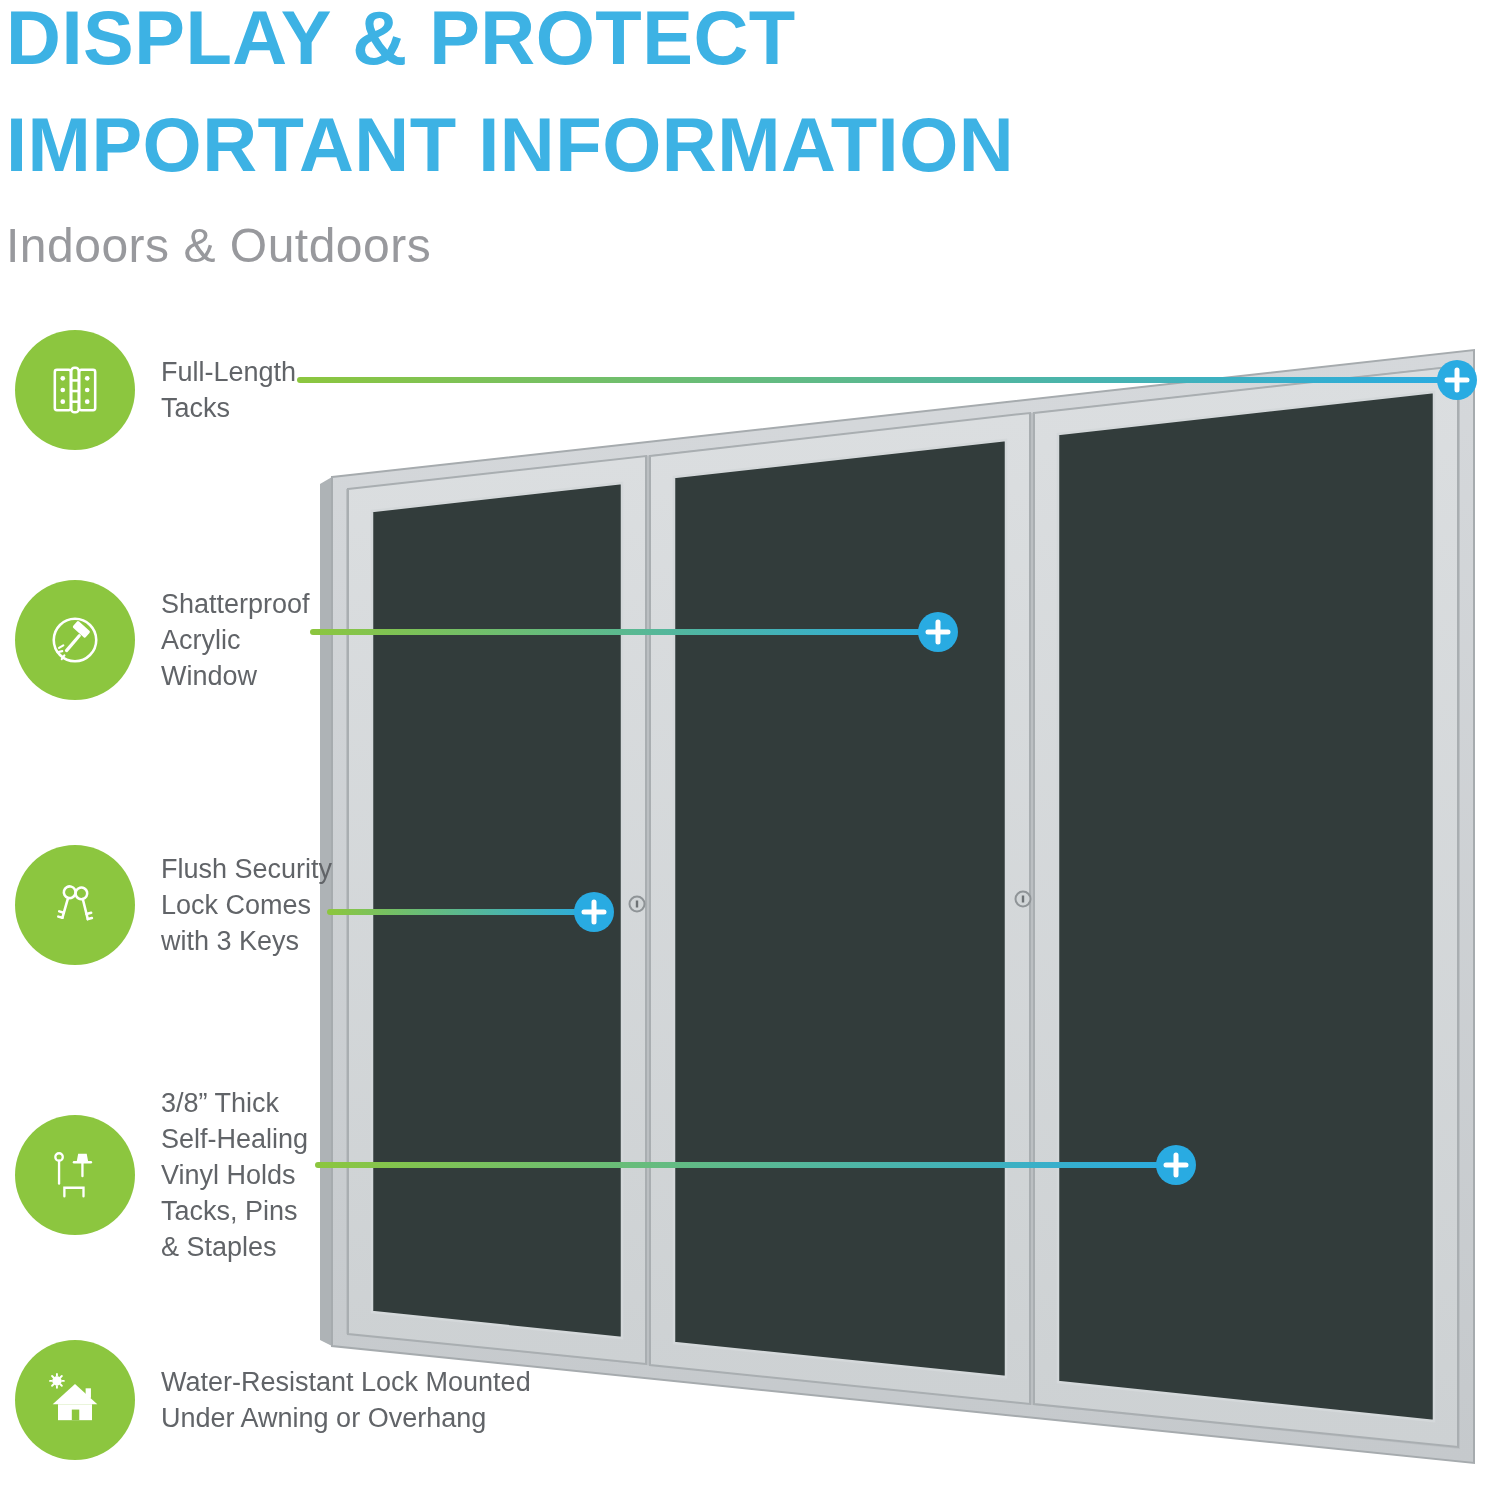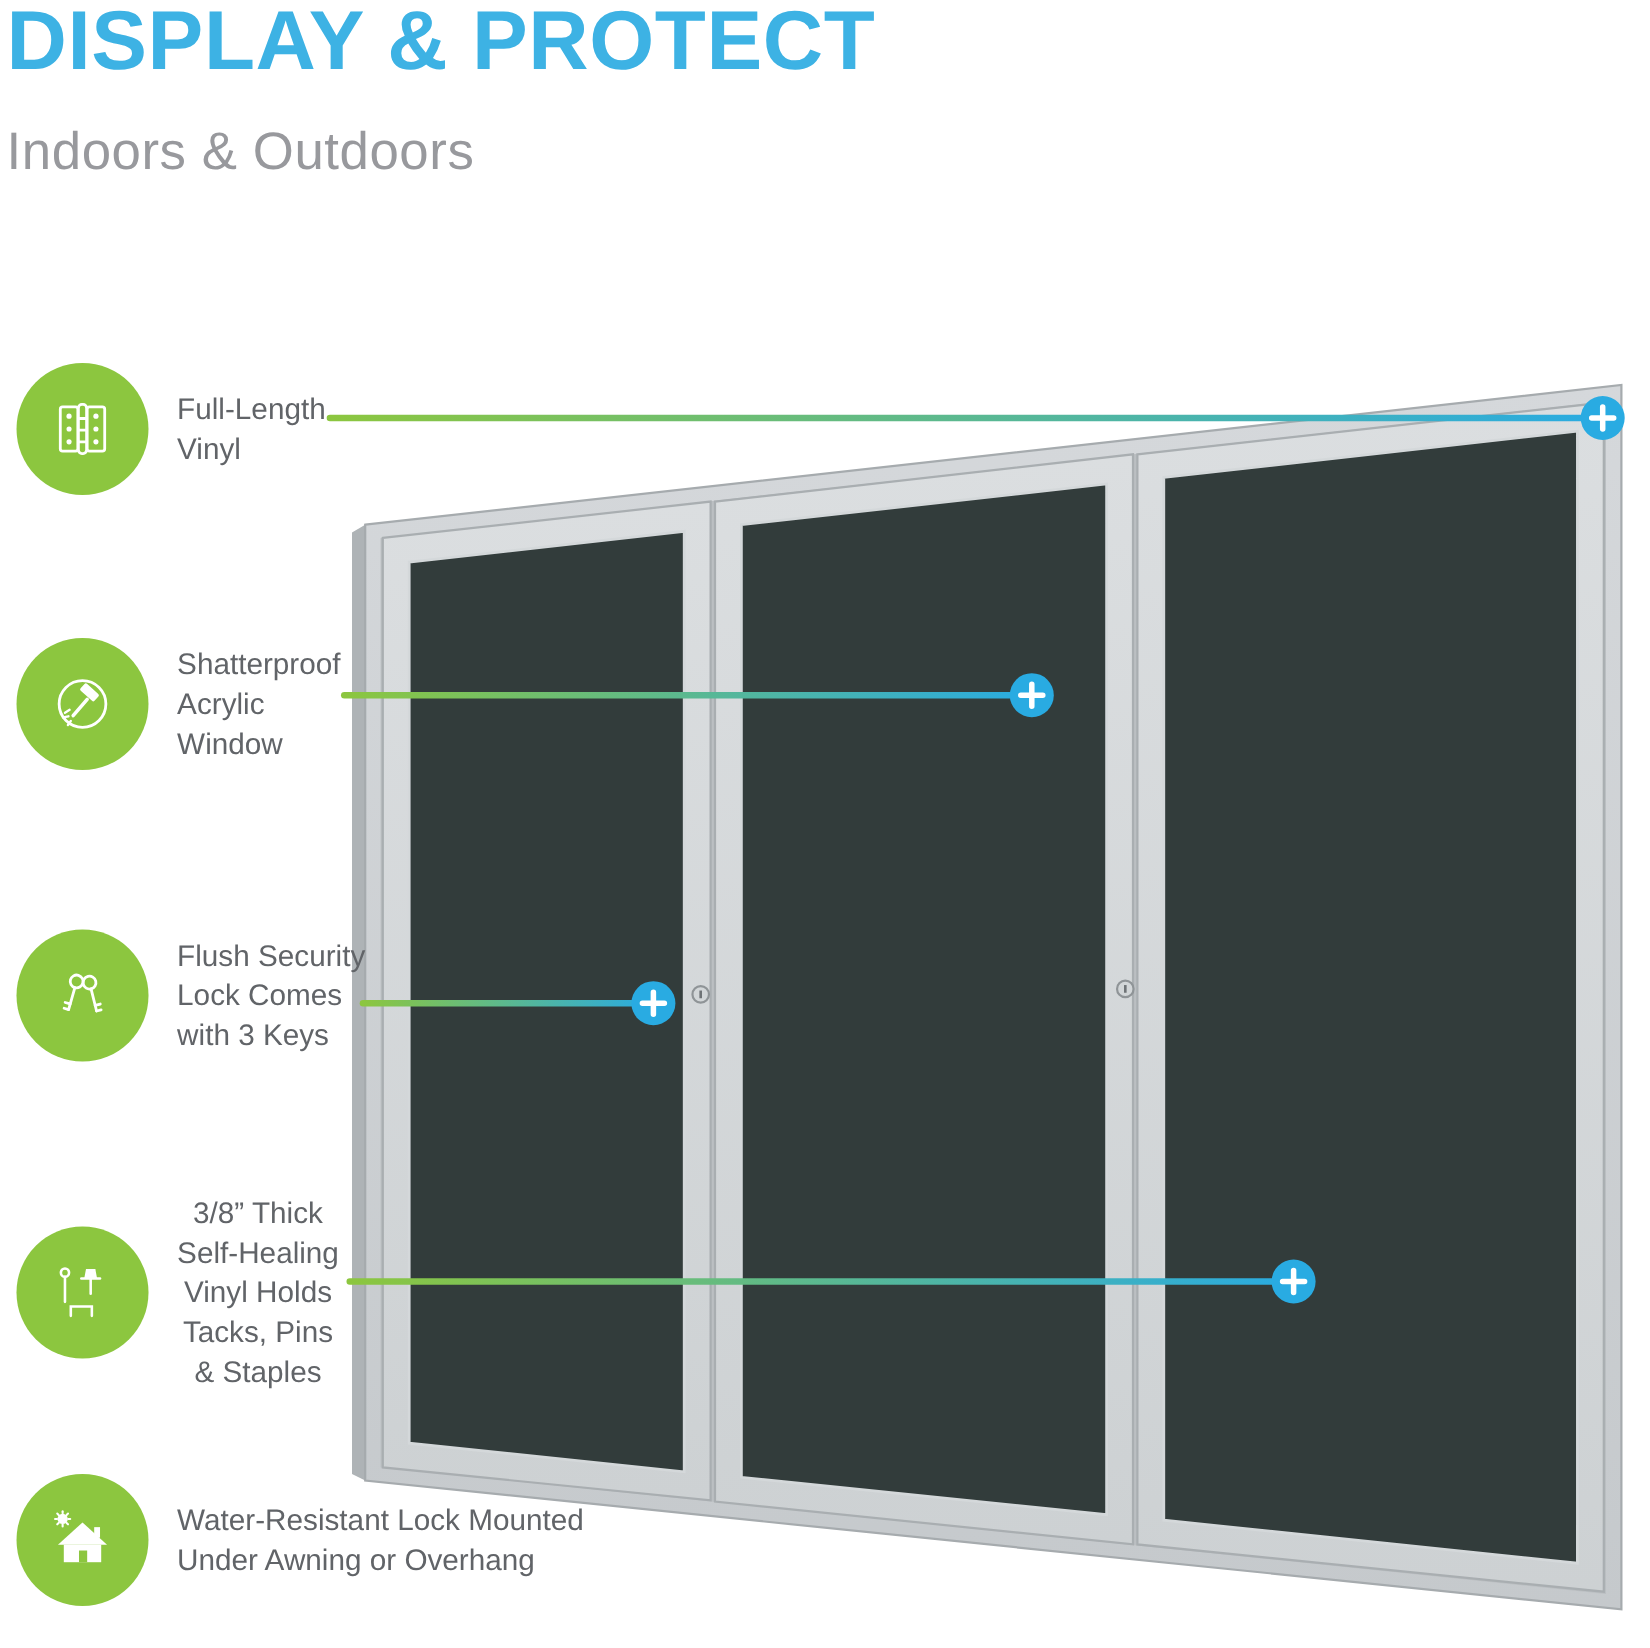--- a/index.html
+++ b/index.html
@@ -16,21 +16,21 @@
 
   .feature { position:absolute; display:flex; align-items:center; z-index:2; }
   .icon-circle { width:120px; height:120px; border-radius:50%; background:#8CC63F;
                  display:flex; align-items:center; justify-content:center; flex:0 0 120px; }
   .icon-circle svg { display:block; }
   .feature-label { margin-left:26px; color:#616468; font-size:27px; line-height:36px; white-space:pre-line; }
 
   .f1 { left:15px; top:330px; }
   .f2 { left:15px; top:580px; }
   .f3 { left:15px; top:845px; }
-  .f4 { left:15px; top:1085px;text-align:center; }
+  .f4 { left:15px; top:1085px; }
   .f5 { left:15px; top:1340px; }
 </style>
 </head>
 <body>
 
 <div class="canvas">
 
   <svg class="board-svg" viewBox="0 0 1500 1498">
     <defs>
       <linearGradient id="lg1" gradientUnits="userSpaceOnUse" x1="300" y1="0" x2="1457" y2="0">
@@ -109,20 +109,21 @@
       <g>
         <circle cx="1176" cy="1165" r="20" fill="#29ABE2"></circle>
         <path d="M1166,1165 h20 M1176,1155 v20" stroke="#fff" stroke-width="5" fill="none"></path>
       </g>
     </g>
   </svg>
 
   <div class="header">
     <div class="title">
       <span>DISPLAY &amp; PROTECT</span>
+      <span>IMPORTANT INFORMATION</span>
     </div>
     <div class="subtitle">Indoors &amp; Outdoors</div>
   </div>
 
   <div class="feature f1">
     <div class="icon-circle">
       <svg viewBox="0 0 64 64" width="68" height="68">
         <g fill="none" stroke="#fff" stroke-width="2.4">
           <rect x="13" y="13" width="15" height="38" rx="2"></rect>
           <rect x="36" y="13" width="15" height="38" rx="2"></rect>
@@ -135,21 +136,21 @@
           <circle cx="20.5" cy="21" r="2.2"></circle>
             <circle cx="20.5" cy="32" r="2.2"></circle>
             <circle cx="20.5" cy="43" r="2.2"></circle>
           <circle cx="43.5" cy="21" r="2.2"></circle>
             <circle cx="43.5" cy="32" r="2.2"></circle>
             <circle cx="43.5" cy="43" r="2.2"></circle>
         </g>
       </svg>
     </div>
     <div class="feature-label">Full-Length
-Vinyl</div>
+Tacks</div>
   </div>
 
   <div class="feature f2">
     <div class="icon-circle">
       <svg viewBox="0 0 64 64" width="68" height="68">
         <circle cx="32" cy="32" r="20" fill="none" stroke="#fff" stroke-width="2.4"></circle>
         <line x1="24" y1="42" x2="36" y2="28" stroke="#fff" stroke-width="3" stroke-linecap="round"></line>
         <rect x="30" y="18" width="16" height="8" rx="1.5" fill="#fff" transform="rotate(42 38 22)"></rect>
         <g stroke="#fff" stroke-width="2" stroke-linecap="round">
           <line x1="21" y1="37" x2="17" y2="39.5"></line>

